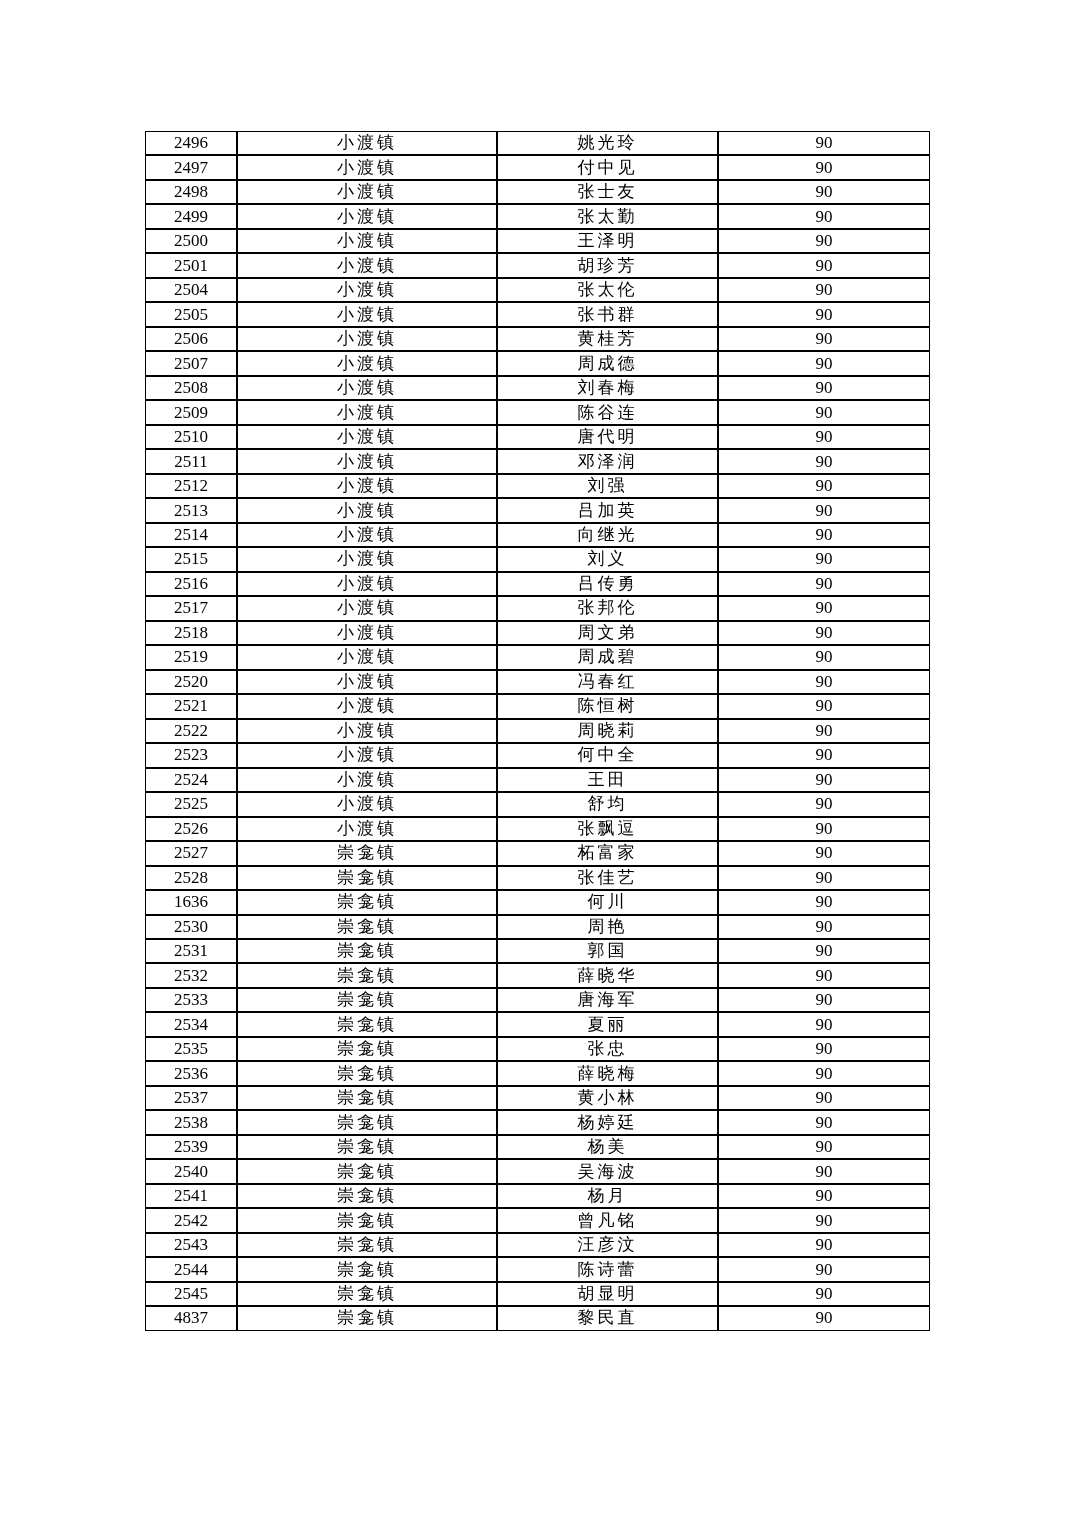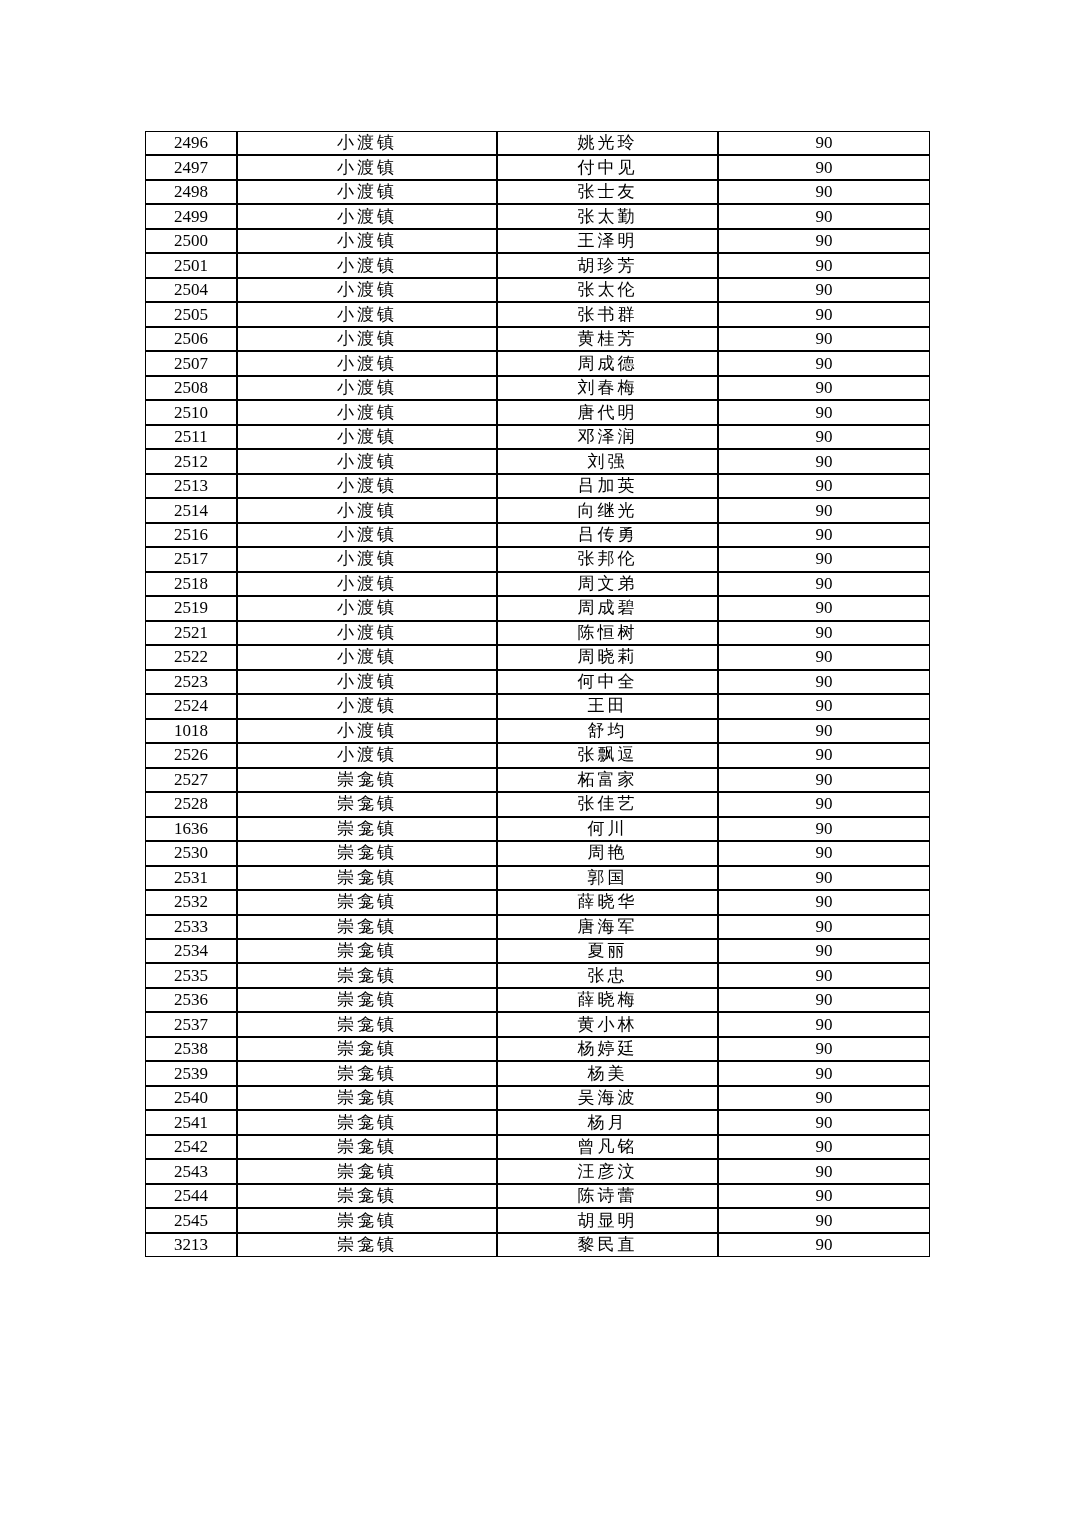--- a/index.html
+++ b/index.html
@@ -114,20 +114,26 @@
           <td class="cell-name">周成德</td>
           <td class="cell-score">90</td>
         </tr>
         <tr>
           <td class="cell-seq">2508</td>
           <td class="cell-town">小渡镇</td>
           <td class="cell-name">刘春梅</td>
           <td class="cell-score">90</td>
         </tr>
         <tr>
+          <td class="cell-seq">2509</td>
+          <td class="cell-town">小渡镇</td>
+          <td class="cell-name">陈谷连</td>
+          <td class="cell-score">90</td>
+        </tr>
+        <tr>
           <td class="cell-seq">2510</td>
           <td class="cell-town">小渡镇</td>
           <td class="cell-name">唐代明</td>
           <td class="cell-score">90</td>
         </tr>
         <tr>
           <td class="cell-seq">2511</td>
           <td class="cell-town">小渡镇</td>
           <td class="cell-name">邓泽润</td>
           <td class="cell-score">90</td>
@@ -144,20 +150,26 @@
           <td class="cell-name">吕加英</td>
           <td class="cell-score">90</td>
         </tr>
         <tr>
           <td class="cell-seq">2514</td>
           <td class="cell-town">小渡镇</td>
           <td class="cell-name">向继光</td>
           <td class="cell-score">90</td>
         </tr>
         <tr>
+          <td class="cell-seq">2515</td>
+          <td class="cell-town">小渡镇</td>
+          <td class="cell-name">刘义</td>
+          <td class="cell-score">90</td>
+        </tr>
+        <tr>
           <td class="cell-seq">2516</td>
           <td class="cell-town">小渡镇</td>
           <td class="cell-name">吕传勇</td>
           <td class="cell-score">90</td>
         </tr>
         <tr>
           <td class="cell-seq">2517</td>
           <td class="cell-town">小渡镇</td>
           <td class="cell-name">张邦伦</td>
           <td class="cell-score">90</td>
@@ -168,20 +180,26 @@
           <td class="cell-name">周文弟</td>
           <td class="cell-score">90</td>
         </tr>
         <tr>
           <td class="cell-seq">2519</td>
           <td class="cell-town">小渡镇</td>
           <td class="cell-name">周成碧</td>
           <td class="cell-score">90</td>
         </tr>
         <tr>
+          <td class="cell-seq">2520</td>
+          <td class="cell-town">小渡镇</td>
+          <td class="cell-name">冯春红</td>
+          <td class="cell-score">90</td>
+        </tr>
+        <tr>
           <td class="cell-seq">2521</td>
           <td class="cell-town">小渡镇</td>
           <td class="cell-name">陈恒树</td>
           <td class="cell-score">90</td>
         </tr>
         <tr>
           <td class="cell-seq">2522</td>
           <td class="cell-town">小渡镇</td>
           <td class="cell-name">周晓莉</td>
           <td class="cell-score">90</td>
@@ -192,21 +210,21 @@
           <td class="cell-name">何中全</td>
           <td class="cell-score">90</td>
         </tr>
         <tr>
           <td class="cell-seq">2524</td>
           <td class="cell-town">小渡镇</td>
           <td class="cell-name">王田</td>
           <td class="cell-score">90</td>
         </tr>
         <tr>
-          <td class="cell-seq">1018</td>
+          <td class="cell-seq">2525</td>
           <td class="cell-town">小渡镇</td>
           <td class="cell-name">舒均</td>
           <td class="cell-score">90</td>
         </tr>
         <tr>
           <td class="cell-seq">2526</td>
           <td class="cell-town">小渡镇</td>
           <td class="cell-name">张飘逗</td>
           <td class="cell-score">90</td>
         </tr>
@@ -318,20 +336,20 @@
           <td class="cell-name">陈诗蕾</td>
           <td class="cell-score">90</td>
         </tr>
         <tr>
           <td class="cell-seq">2545</td>
           <td class="cell-town">崇龛镇</td>
           <td class="cell-name">胡显明</td>
           <td class="cell-score">90</td>
         </tr>
         <tr>
-          <td class="cell-seq">3213</td>
+          <td class="cell-seq">4837</td>
           <td class="cell-town">崇龛镇</td>
           <td class="cell-name">黎民直</td>
           <td class="cell-score">90</td>
         </tr>
       </tbody>
   </table>
 </div>
 
 </body></html>

